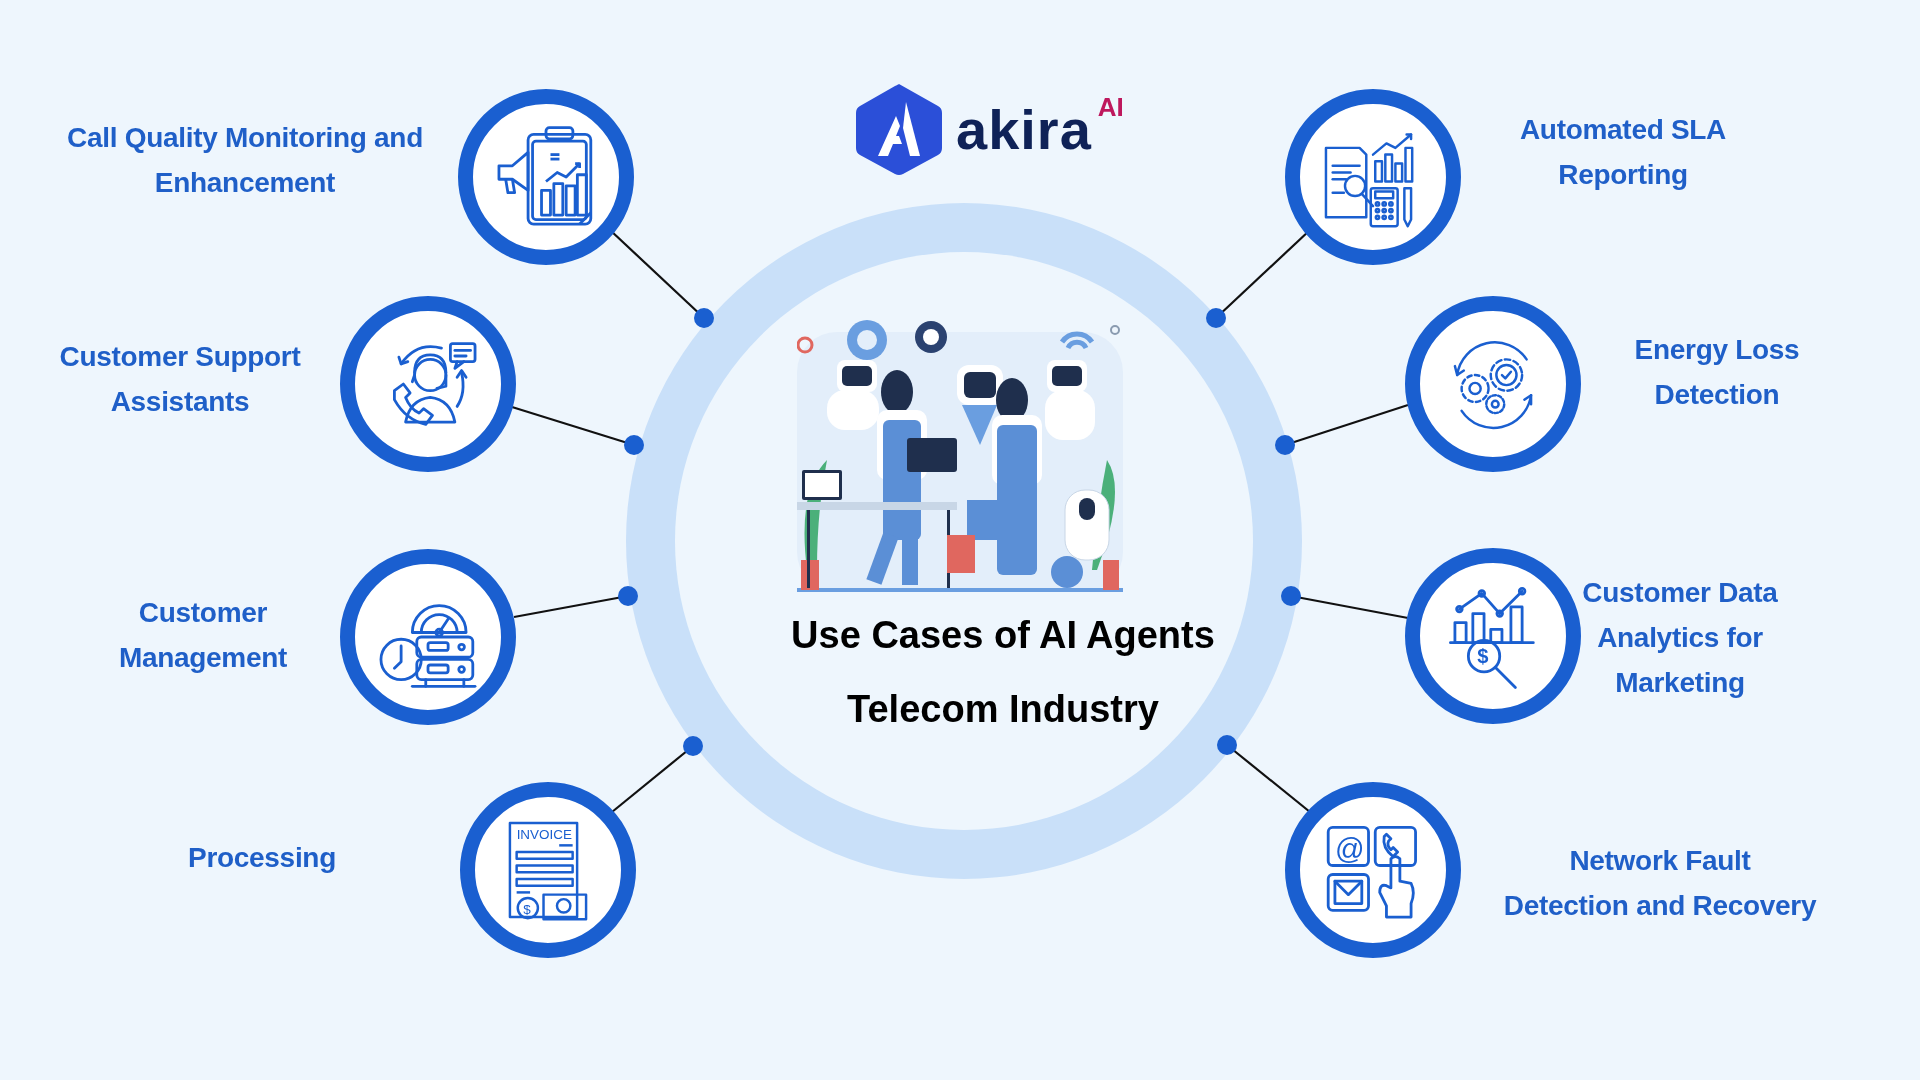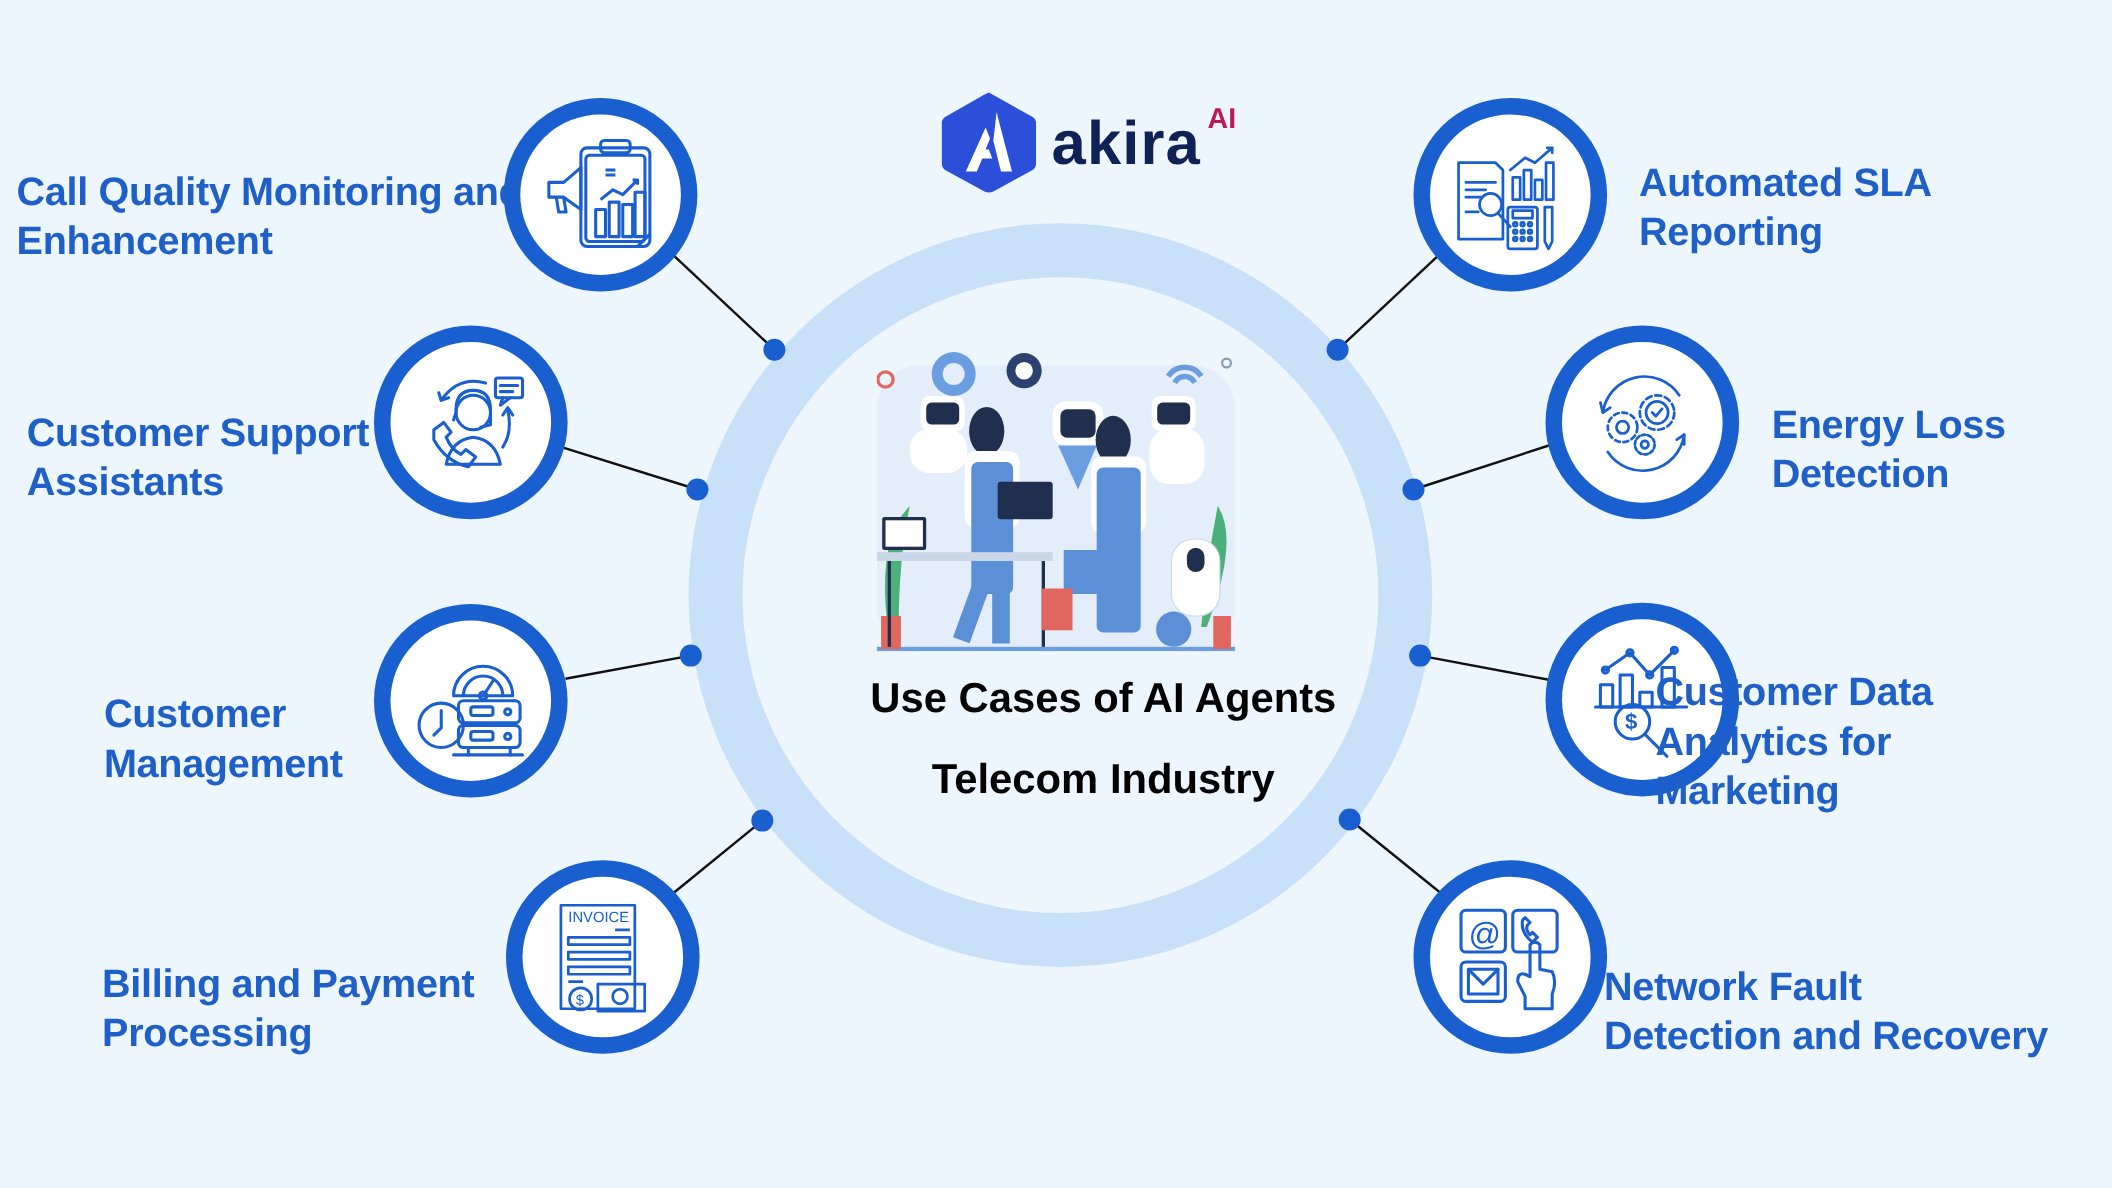--- a/index.html
+++ b/index.html
@@ -19,23 +19,23 @@
     border-radius:50%; background:#eef6fd;
   }
   .node {
     position:absolute; width:146px; height:146px; border-radius:50%;
     border:15px solid #1a5fd0; background:#ffffff;
     display:flex; align-items:center; justify-content:center;
     box-sizing:content-box;
   }
   .node svg { width:112px; height:112px; }
   .label {
-    position:absolute; color:#1f5fc8; font-weight:bold; font-size:36px;
-    line-height:45px; white-space:nowrap;
-    transform:translateX(-50%); letter-spacing:-0.3px;margin-top:36px;
+    position:absolute; color:#1f5fc8; font-weight:bold; font-size:28px;
+    line-height:45px; text-align:center; white-space:nowrap;
+    transform:translateX(-50%); letter-spacing:-0.3px;
   }
   .dot {
     position:absolute; width:20px; height:20px; border-radius:50%;
     background:#1a5fd0; transform:translate(-50%,-50%);
   }
   .logo {
     position:absolute; left:856px; top:82px; height:94px; display:flex; align-items:center;
   }
   .logo-word {
     font-size:56px; font-weight:bold; color:#0f2257; margin-left:14px; letter-spacing:1px;
@@ -225,21 +225,20 @@
       <rect x="22" y="46" width="50" height="6"></rect>
       <rect x="22" y="58" width="50" height="6"></rect>
     <line x1="22" y1="70" x2="34" y2="70"></line>
     <rect x="46" y="72" width="38" height="22"></rect>
     <circle cx="64" cy="82" r="6"></circle>
     <circle cx="32" cy="84" r="9"></circle>
     <text x="28" y="89" font-family="Liberation Sans, sans-serif" font-size="12" fill="#1a5fd0" stroke="none">$</text>
   </svg>
 </div>
 <div class="label" style="left:262px;top:835px">
-  <div>Billing and Payment</div>
   <div>Processing</div>
 </div>
 
 <div class="node" style="left:1285px;top:89px">
   <svg viewBox="0 0 100 100" fill="none" stroke="#1a5fd0" stroke-width="2.2" stroke-linejoin="round" stroke-linecap="round">
     <path d="M8 24 L38 24 L44 30 L44 86 L8 86 Z"></path>
     <line x1="14" y1="40" x2="38" y2="40"></line>
       <line x1="14" y1="46" x2="30" y2="46"></line>
       <line x1="14" y1="52" x2="26" y2="52"></line>
       <line x1="14" y1="64" x2="24" y2="64"></line>
@@ -300,21 +299,21 @@
     <rect x="16" y="38" width="10" height="18"></rect>
       <rect x="32" y="30" width="10" height="26"></rect>
       <rect x="48" y="44" width="10" height="12"></rect>
       <rect x="66" y="24" width="10" height="32"></rect>
     <line x1="12" y1="56" x2="86" y2="56"></line>
     <circle cx="42" cy="68" r="14"></circle>
     <line x1="52" y1="78" x2="70" y2="96"></line>
     <text x="36" y="74" font-family="Liberation Sans, sans-serif" font-size="18" font-weight="bold" fill="#1a5fd0" stroke="none">$</text>
   </svg>
 </div>
-<div class="label" style="left:1631px;top:570px">
+<div class="label" style="left:1680px;top:570px">
   <div>Customer Data</div>
   <div>Analytics for</div>
   <div>Marketing</div>
 </div>
 
 <div class="node" style="left:1285px;top:782px">
   <svg viewBox="0 0 100 100" fill="none" stroke="#1a5fd0" stroke-width="2.5" stroke-linejoin="round" stroke-linecap="round">
     <rect x="10" y="12" width="36" height="34" rx="4"></rect>
     <text x="16" y="40" font-family="Liberation Sans, sans-serif" font-size="26" fill="#1a5fd0" stroke="none">@</text>
     <rect x="52" y="12" width="36" height="34" rx="4"></rect>

